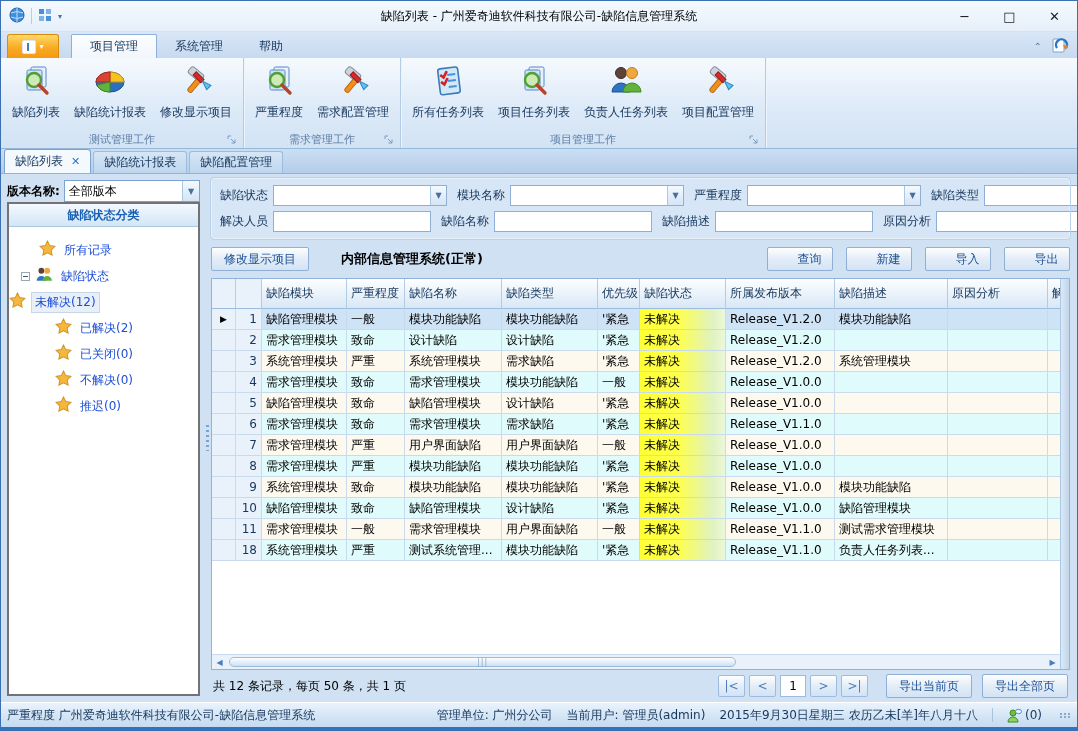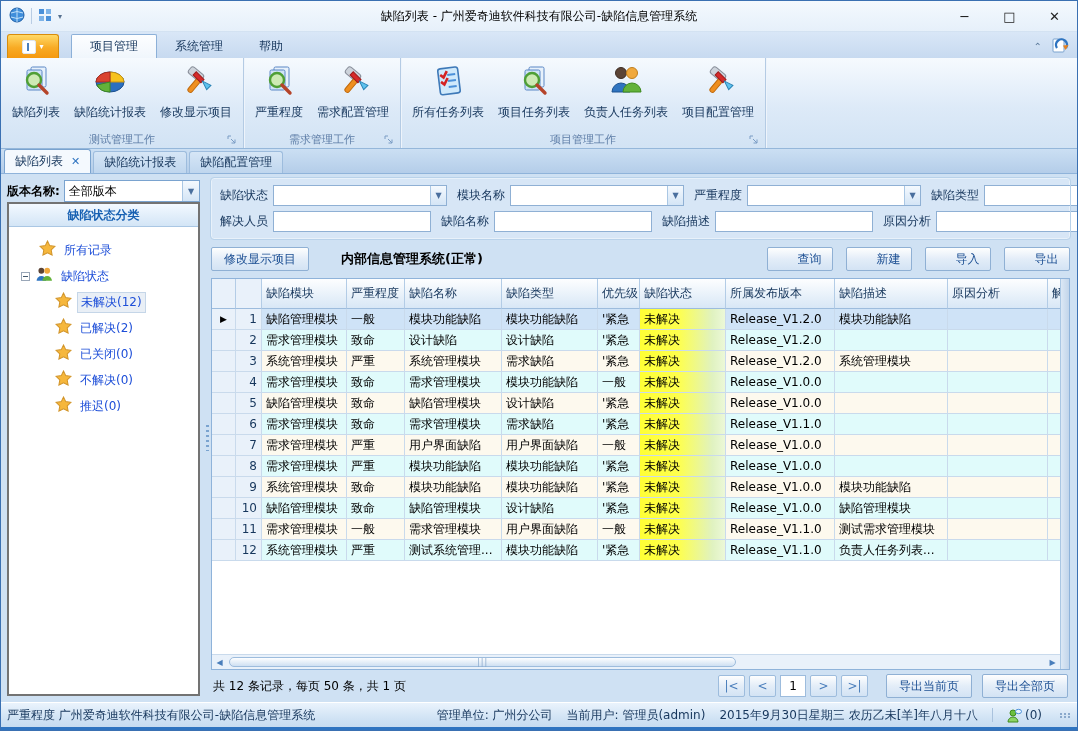--- a/index.html
+++ b/index.html
@@ -334,21 +334,21 @@
             <div class="titem" style="padding-left: 12px;">
               <span class="expander"></span>
               <span><svg width="18" height="18" viewBox="0 0 34 34">
                   <circle cx="12" cy="9" r="5.5" fill="#5b4436"></circle>
                   <path d="M3 28 a9 9 0 0 1 18 0 Z" fill="#2f74c0"></path>
                   <circle cx="23" cy="9" r="5.5" fill="#f0a83c"></circle>
                   <path d="M14 28 a9 9 0 0 1 18 0 Z" fill="#63b23a"></path>
                 </svg></span>
               <span class="tlabel">缺陷状态</span>
             </div>
-            <div class="titem selected" style="padding-left: 46px;">
+            <div class="titem selected" style="">
               <span><svg width="17" height="17" viewBox="0 0 16 16">
                   <path d="M8 1 l2.1 4.3 4.9.7 -3.5 3.4 .8 4.8 L8 12 l-4.3 2.2 .8-4.8 L1 6 l4.9-.7 Z" fill="#f6b73c" stroke="#d2952a"></path>
                 </svg></span>
               <span class="tlabel">未解决(12)</span>
             </div>
             <div class="titem" style="padding-left: 46px;">
               <span><svg width="17" height="17" viewBox="0 0 16 16">
                   <path d="M8 1 l2.1 4.3 4.9.7 -3.5 3.4 .8 4.8 L8 12 l-4.3 2.2 .8-4.8 L1 6 l4.9-.7 Z" fill="#f6b73c" stroke="#d2952a"></path>
                 </svg></span>
               <span class="tlabel">已解决(2)</span>
@@ -617,21 +617,21 @@
                 <div class="gcell data" style="width: 96px;">用户界面缺陷</div>
                 <div class="gcell data" style="width: 42px;">一般</div>
                 <div class="gcell data status" style="width: 86px;">未解决</div>
                 <div class="gcell data" style="width: 109px;">Release_V1.1.0</div>
                 <div class="gcell data" style="width: 113px;">测试需求管理模块</div>
                 <div class="gcell data" style="width: 100px;"></div>
                 <div class="gcell data" style="width: 20px;"></div>
               </div>
               <div class="grow cyan">
                 <div class="gcell marker" style="width: 24px; font-size: 9px;"></div>
-                <div class="gcell num" style="width: 26px;">12</div>
+                <div class="gcell num" style="width: 26px;">18</div>
                 <div class="gcell data" style="width: 85px;">系统管理模块</div>
                 <div class="gcell data" style="width: 58px;">严重</div>
                 <div class="gcell data" style="width: 97px;">测试系统管理...</div>
                 <div class="gcell data" style="width: 96px;">模块功能缺陷</div>
                 <div class="gcell data" style="width: 42px;">'紧急</div>
                 <div class="gcell data status" style="width: 86px;">未解决</div>
                 <div class="gcell data" style="width: 109px;">Release_V1.1.0</div>
                 <div class="gcell data" style="width: 113px;">负责人任务列表...</div>
                 <div class="gcell data" style="width: 100px;"></div>
                 <div class="gcell data" style="width: 20px;"></div>

